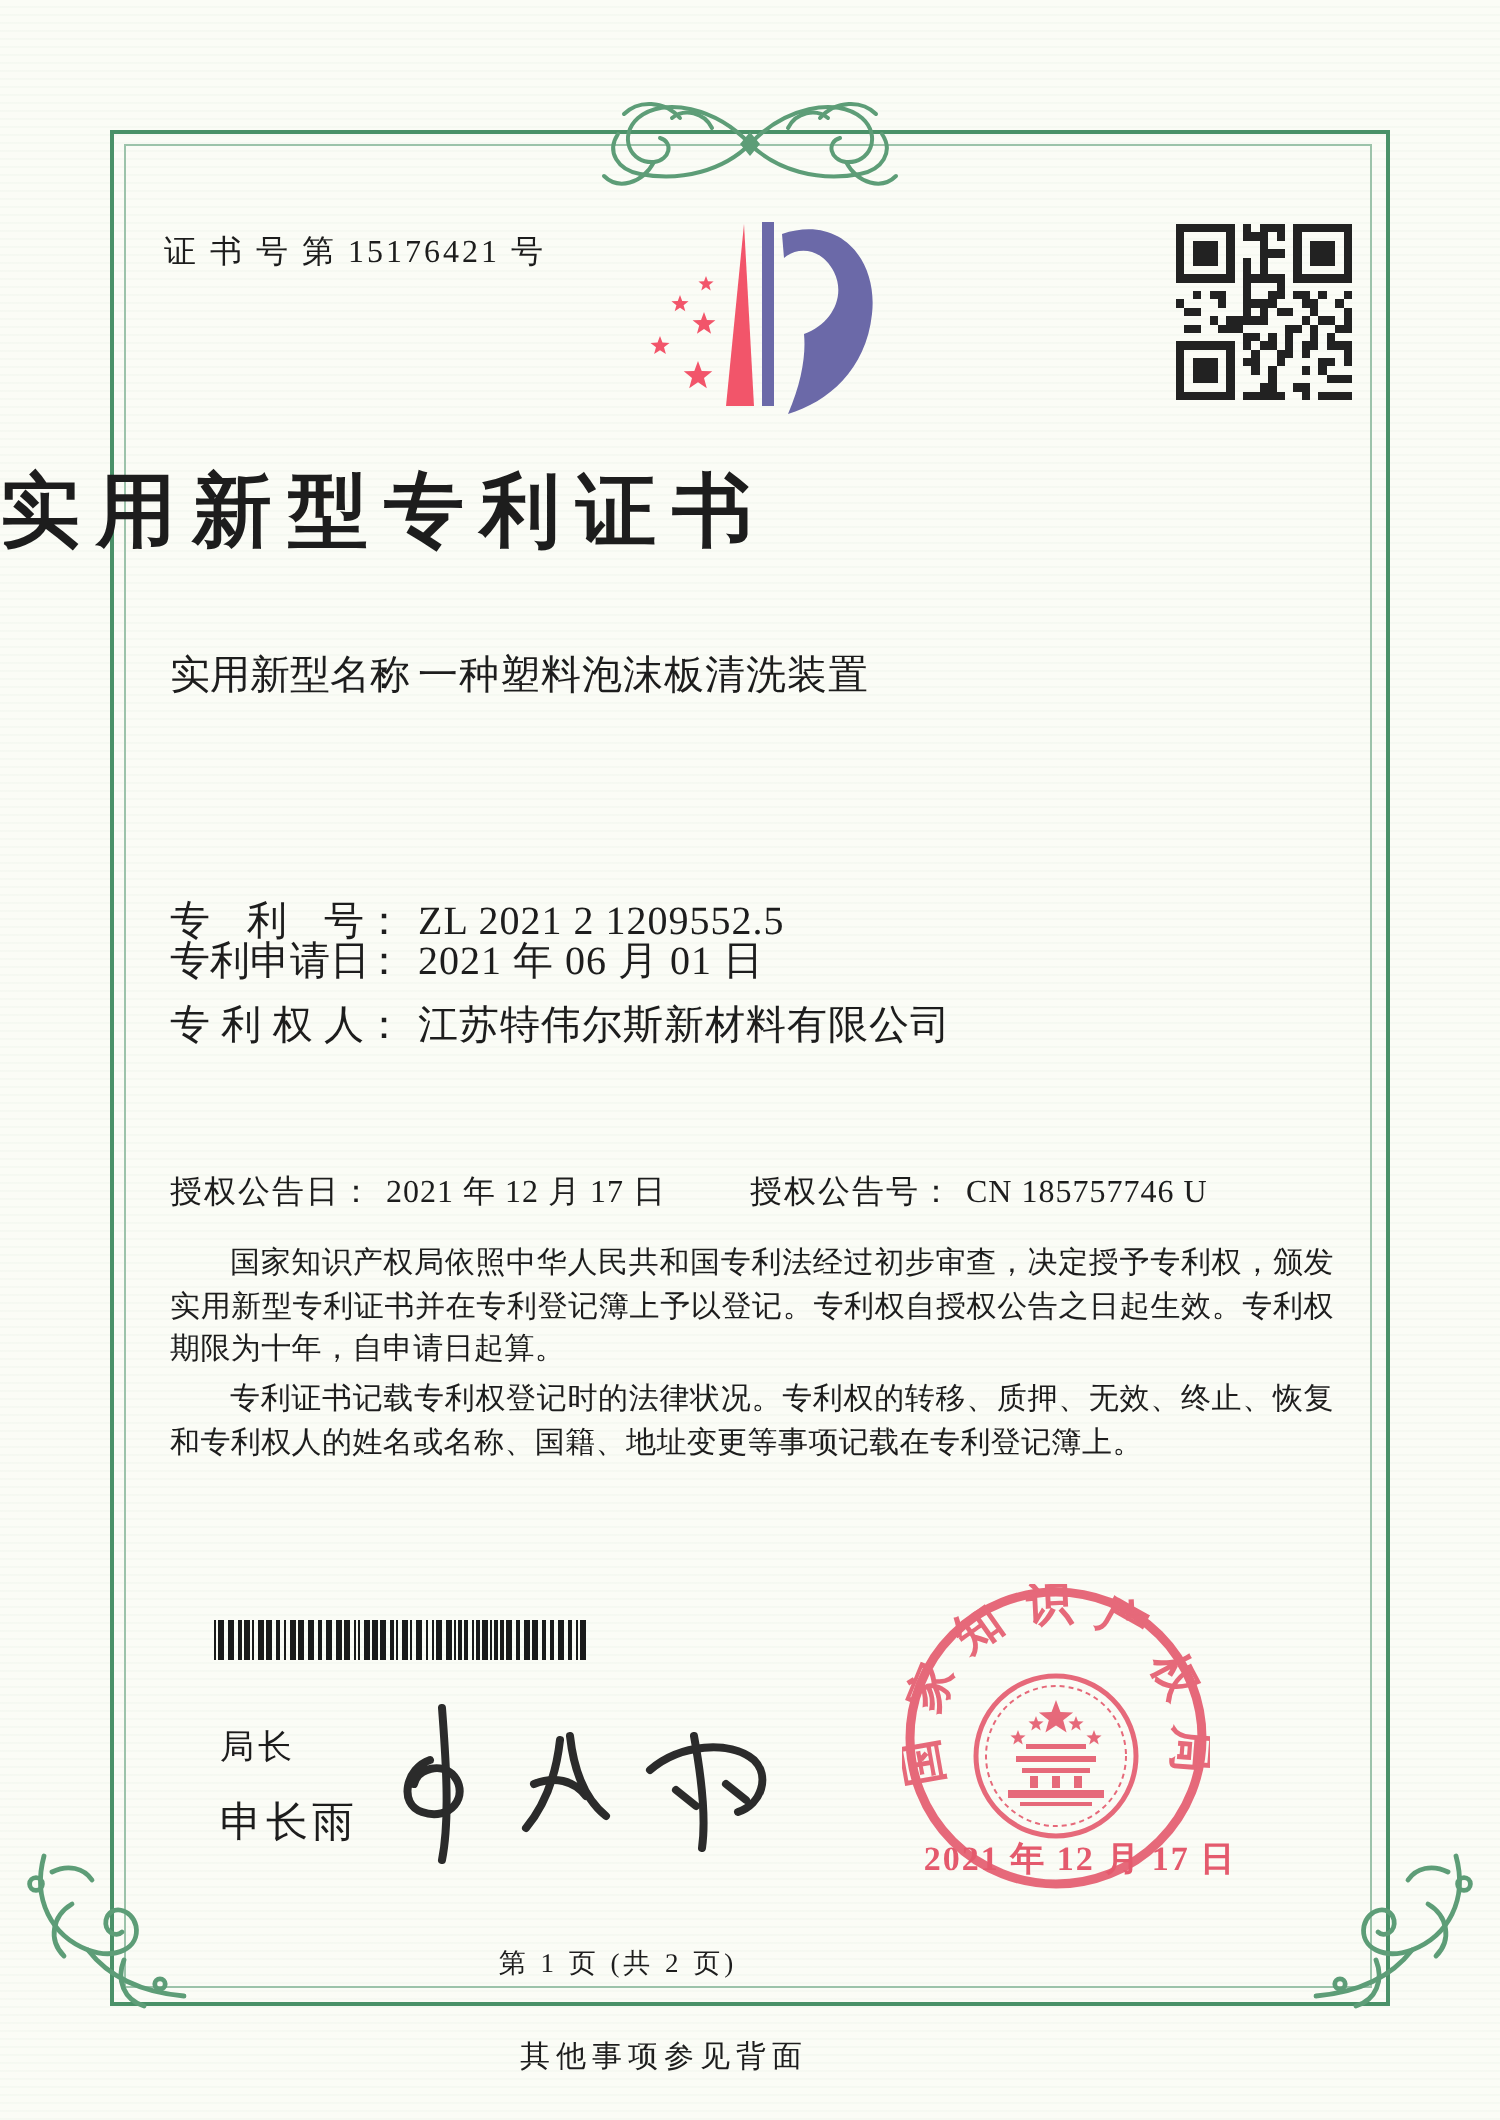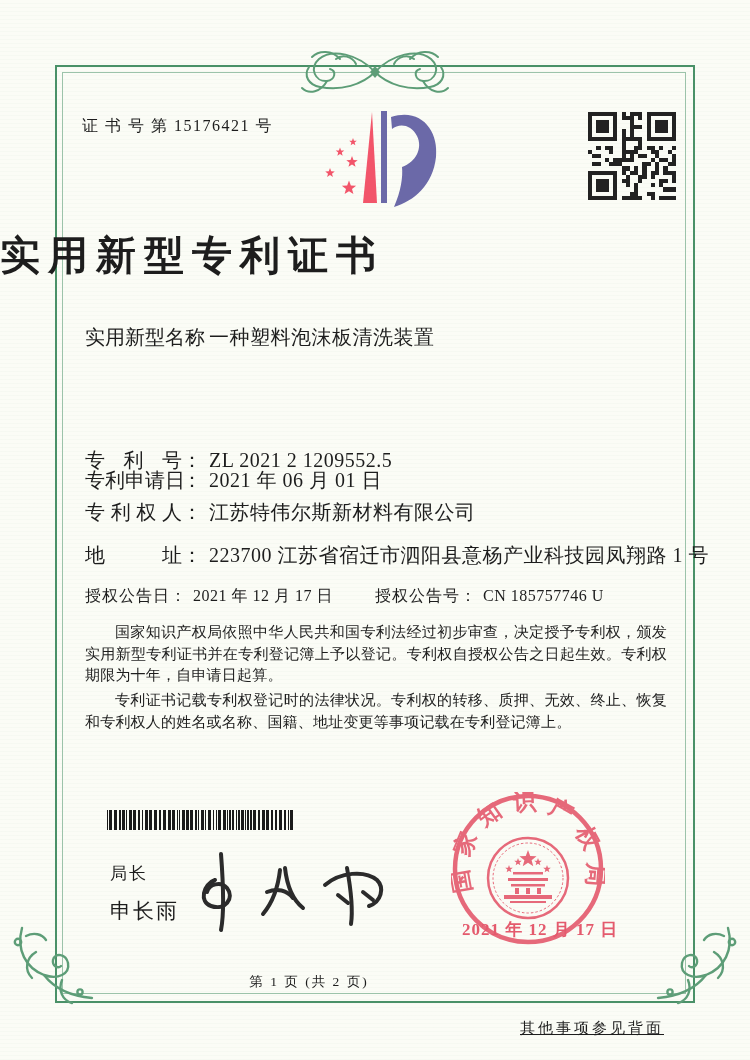--- a/index.html
+++ b/index.html
@@ -37,21 +37,21 @@
   .para{left:85px;width:582px;font-size:15px;line-height:21.5px;text-align:justify;text-indent:2em;letter-spacing:.2px;}
   .p1{top:622px;} .p2{top:690px;}
   .barcode{left:107px;top:810px;}
   .director-title{left:110px;top:862px;font-size:17px;letter-spacing:2px;}
   .director-name{left:110px;top:897px;font-size:21px;letter-spacing:2px;}
   .signature{left:185px;top:840px;}
   .seal{left:451px;top:792px;opacity:.9;}
   .seal-date{left:452px;top:918px;width:176px;text-align:center;color:var(--seal_red);
     font-size:17px;font-weight:600;letter-spacing:1px;white-space:nowrap;}
   .footer-page{left:0;width:618px;top:973px;text-align:center;font-size:13.5px;letter-spacing:2px;}
-  .back-note{left:0;width:664px;top:1019px;text-align:right;font-size:15px;letter-spacing:3px;text-decoration:underline;}
+  .back-note{left:0;width:664px;top:1019px;text-align:center;font-size:15px;letter-spacing:3px;}
   .qr{left:588px;top:112px;}
   .logo{left:315px;top:97px;}
   .ornament-top{left:268px;top:38px;}
   .corner-left{left:8px;top:922px;}
   .corner-right{left:644px;top:922px;}
   svg{display:block;}
 </style>
 </head>
 <body>
 
@@ -343,23 +343,20 @@
   </div>
   <div class="abs frow r2">
     <span class="flabel">专利号</span><span class="fcolon">：</span><span class="fvalue">ZL 2021 2 1209552.5</span>
   </div>
   <div class="abs frow r3">
     <span class="flabel">专利申请日</span><span class="fcolon">：</span><span class="fvalue">2021 年 06 月 01 日</span>
   </div>
   <div class="abs frow r4">
     <span class="flabel">专利权人</span><span class="fcolon">：</span><span class="fvalue">江苏特伟尔斯新材料有限公司</span>
   </div>
-  <div class="abs frow r5">
-    <span class="flabel">地址</span><span class="fcolon">：</span><span class="fvalue">223700 江苏省宿迁市泗阳县意杨产业科技园凤翔路 1 号</span>
-  </div>
 
   <div class="abs grant g-left">
     <span class="glabel">授权公告日</span><span>：</span><span class="fvalue">2021 年 12 月 17 日</span>
   </div>
   <div class="abs grant g-right">
     <span class="glabel">授权公告号</span><span>：</span><span class="fvalue">CN 185757746 U</span>
   </div>
 
   <div class="abs para p1">国家知识产权局依照中华人民共和国专利法经过初步审查，决定授予专利权，颁发实用新型专利证书并在专利登记簿上予以登记。专利权自授权公告之日起生效。专利权期限为十年，自申请日起算。</div>
   <div class="abs para p2">专利证书记载专利权登记时的法律状况。专利权的转移、质押、无效、终止、恢复和专利权人的姓名或名称、国籍、地址变更等事项记载在专利登记簿上。</div>

